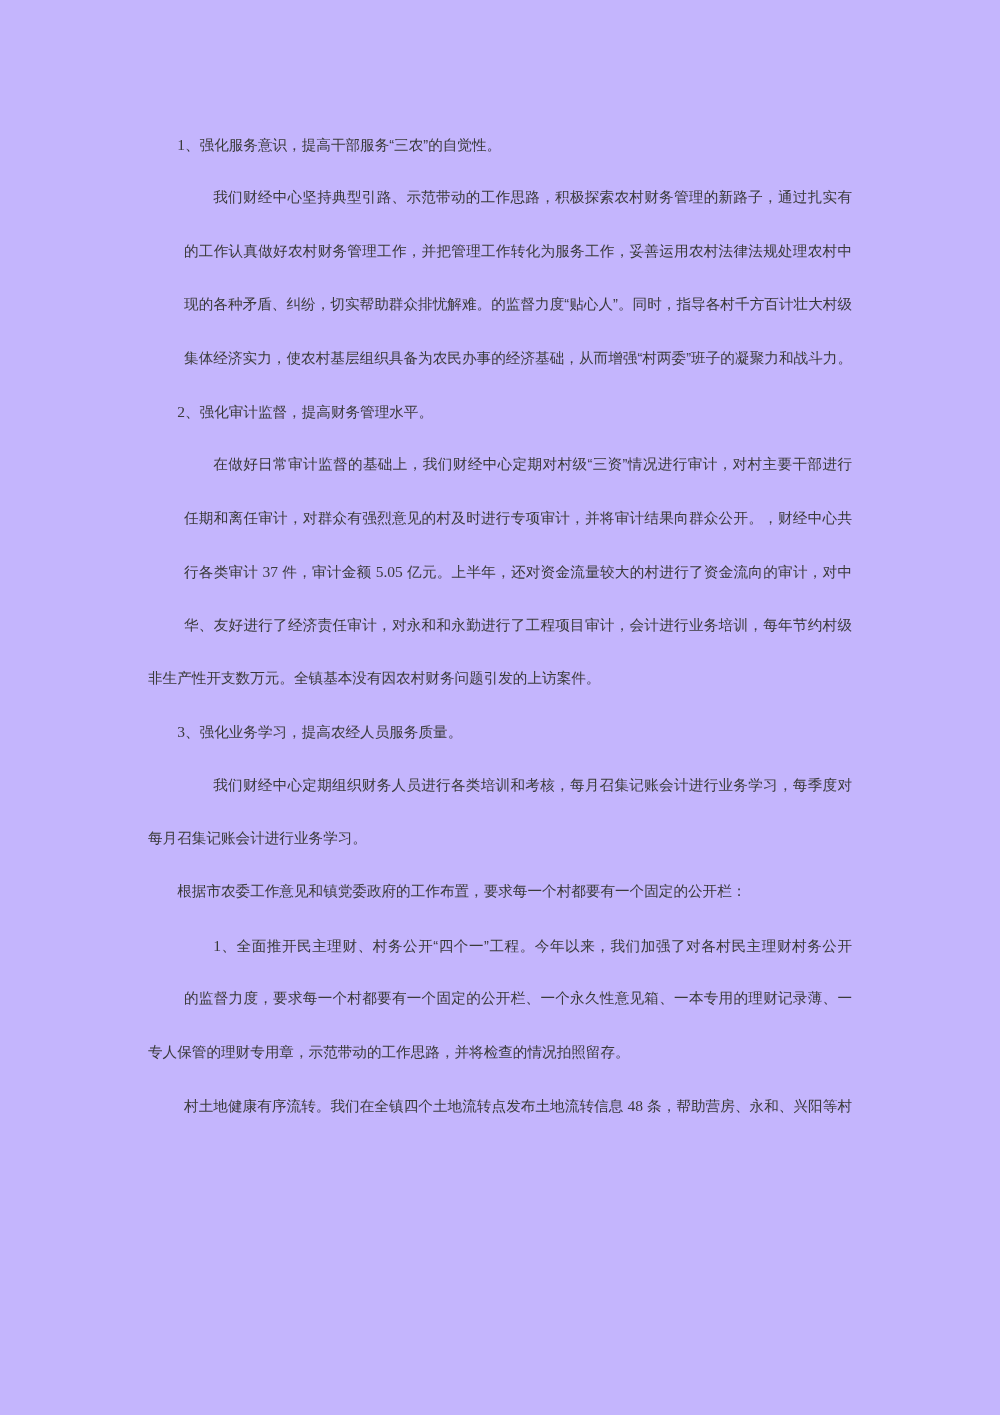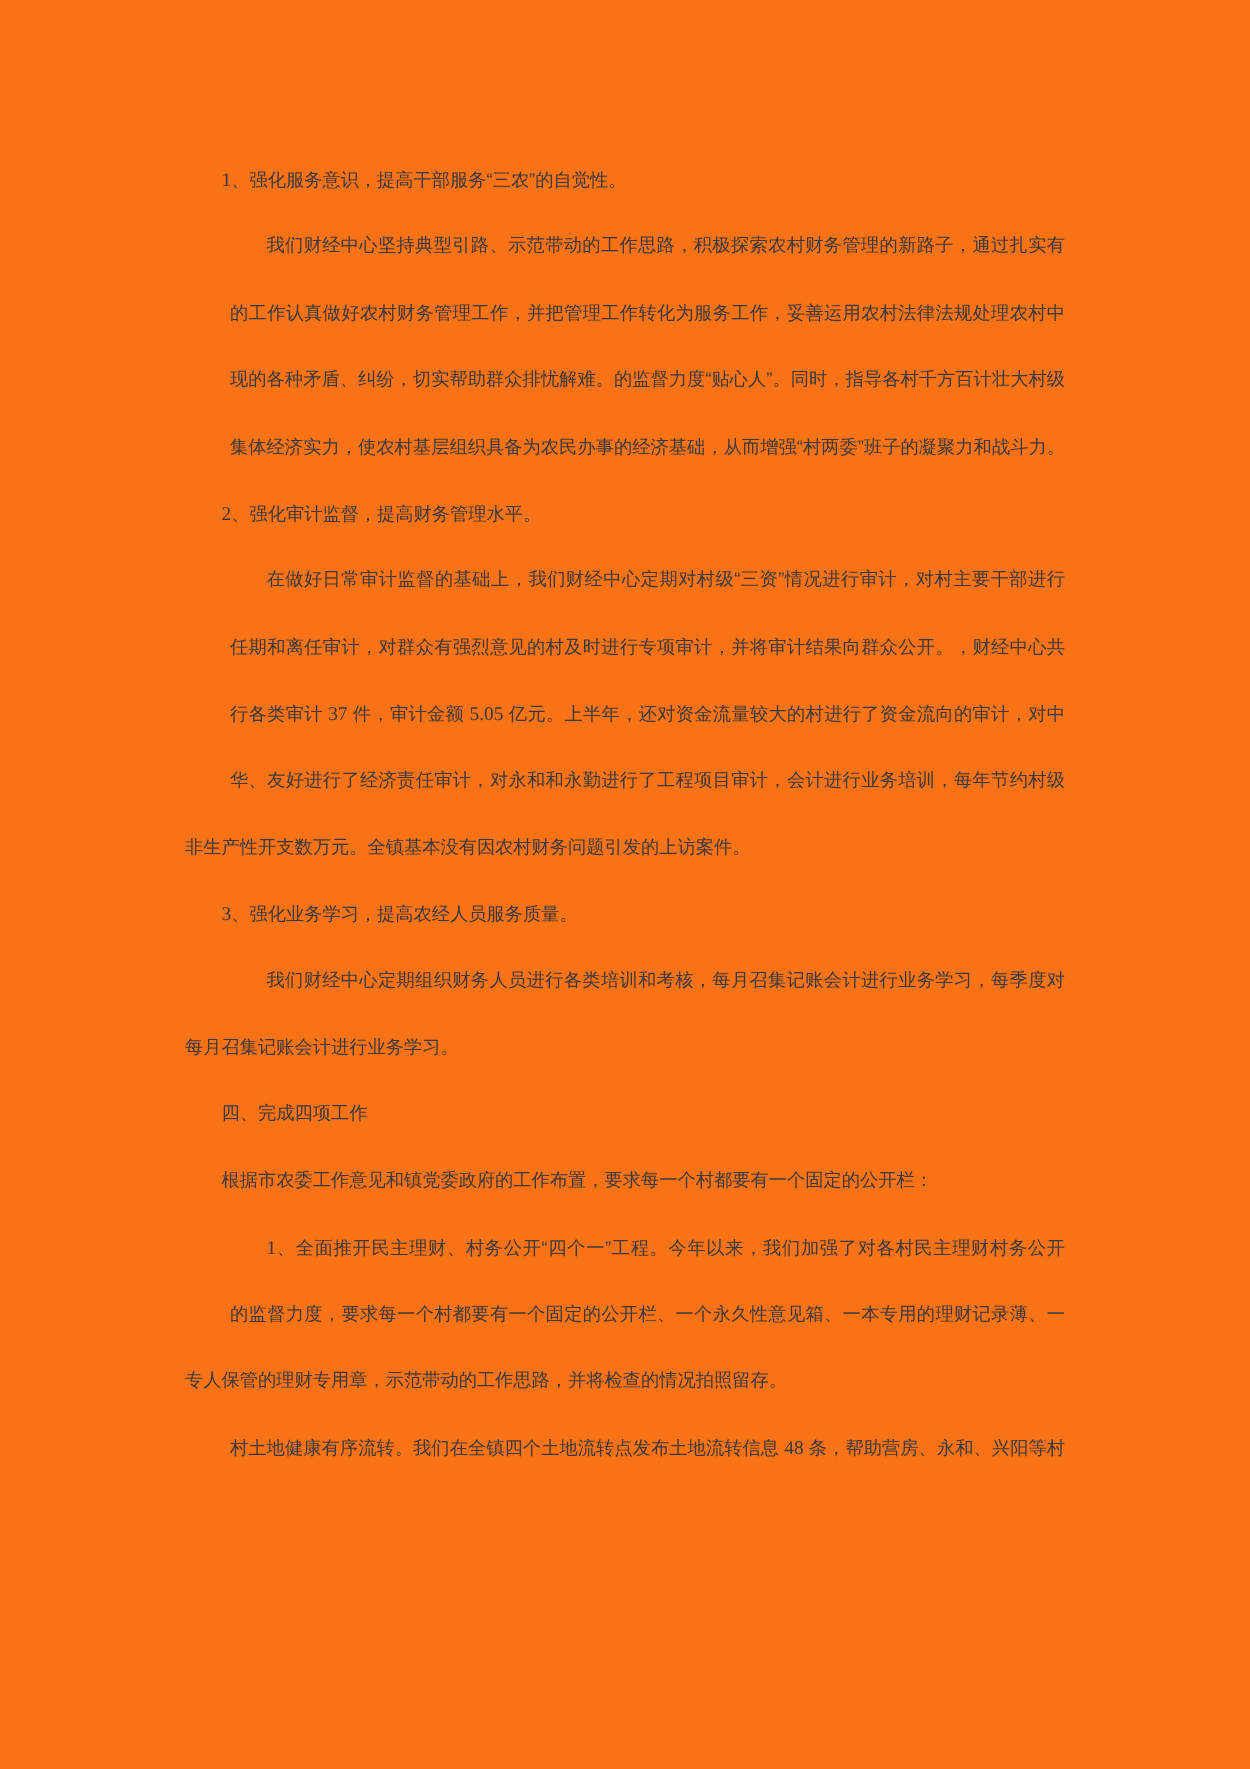--- a/index.html
+++ b/index.html
@@ -30,36 +30,35 @@
     margin-left: 36px;
   }
   .num {
     font-family: "Liberation Serif", serif;
     font-size: 15.5px;
   }
 </style>
 </head>
 <body>
 
-<div class="page" style="background: #f97316;">
+<div class="page" style="background: #c4b5fd;">
   <div class="doc" id="doc" style="color: rgb(58, 58, 58);">
       <div class="line indent"><span class="num">1</span>、强化服务意识，提高干部服务“三农”的自觉性。</div>
       <div class="line indent justify">我们财经中心坚持典型引路、示范带动的工作思路，积极探索农村财务管理的新路子，通过扎实有效</div>
       <div class="line justify">的工作认真做好农村财务管理工作，并把管理工作转化为服务工作，妥善运用农村法律法规处理农村中出</div>
       <div class="line justify">现的各种矛盾、纠纷，切实帮助群众排忧解难。的监督力度“贴心人”。同时，指导各村千方百计壮大村级</div>
       <div class="line justify">集体经济实力，使农村基层组织具备为农民办事的经济基础，从而增强“村两委”班子的凝聚力和战斗力。</div>
       <div class="line indent"><span class="num">2</span>、强化审计监督，提高财务管理水平。</div>
       <div class="line indent justify">在做好日常审计监督的基础上，我们财经中心定期对村级“三资”情况进行审计，对村主要干部进行</div>
       <div class="line justify">任期和离任审计，对群众有强烈意见的村及时进行专项审计，并将审计结果向群众公开。，财经中心共进</div>
       <div class="line justify">行各类审计 <span class="num">37</span> 件，审计金额 <span class="num">5.05</span> 亿元。上半年，还对资金流量较大的村进行了资金流向的审计，对中</div>
       <div class="line justify">华、友好进行了经济责任审计，对永和和永勤进行了工程项目审计，会计进行业务培训，每年节约村级</div>
       <div class="line">非生产性开支数万元。全镇基本没有因农村财务问题引发的上访案件。</div>
       <div class="line indent"><span class="num">3</span>、强化业务学习，提高农经人员服务质量。</div>
       <div class="line indent justify">我们财经中心定期组织财务人员进行各类培训和考核，每月召集记账会计进行业务学习，每季度对村</div>
       <div class="line">每月召集记账会计进行业务学习。</div>
-      <div class="line indent">四、完成四项工作</div>
       <div class="line indent">根据市农委工作意见和镇党委政府的工作布置，要求每一个村都要有一个固定的公开栏：</div>
       <div class="line indent justify"><span class="num">1</span>、全面推开民主理财、村务公开“四个一”工程。今年以来，我们加强了对各村民主理财村务公开</div>
       <div class="line justify">的监督力度，要求每一个村都要有一个固定的公开栏、一个永久性意见箱、一本专用的理财记录薄、一枚</div>
       <div class="line">专人保管的理财专用章，示范带动的工作思路，并将检查的情况拍照留存。</div>
       <div class="line justify">村土地健康有序流转。我们在全镇四个土地流转点发布土地流转信息 <span class="num">48</span> 条，帮助营房、永和、兴阳等村</div>
     </div>
 </div>
 
 </body></html>

